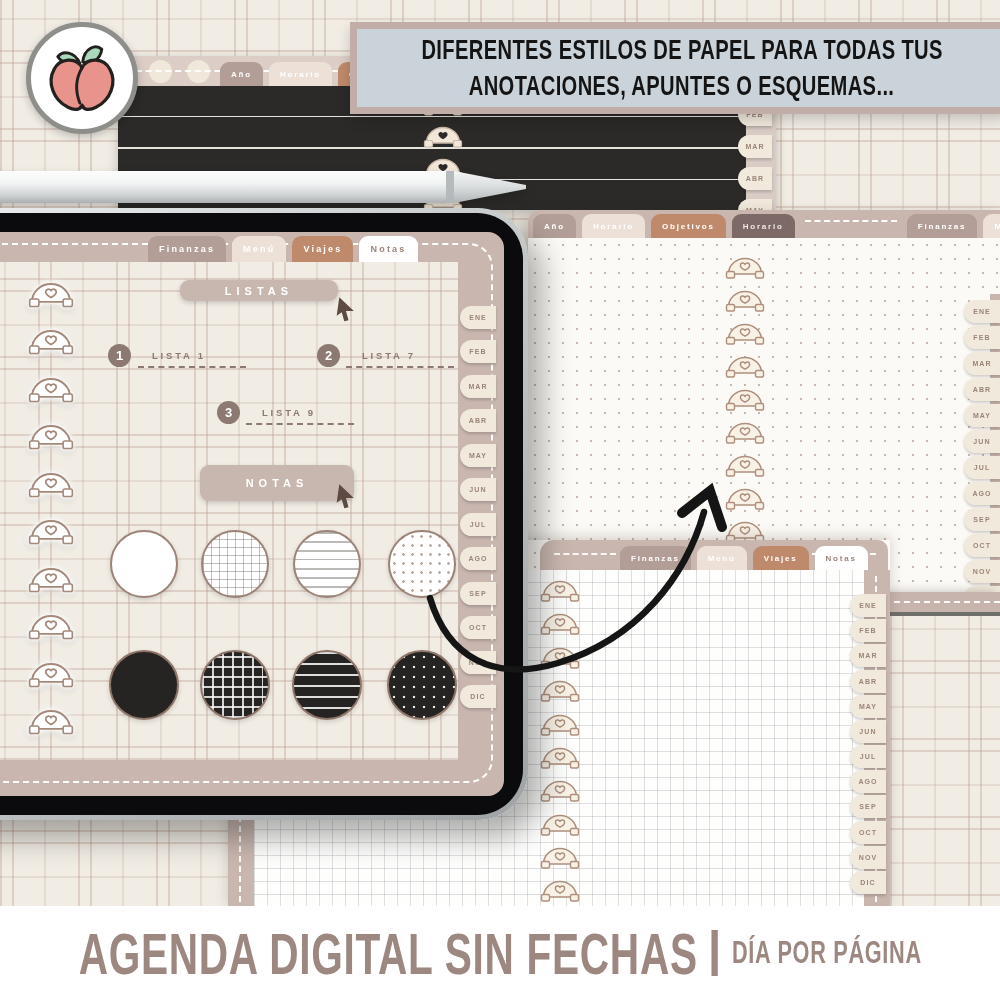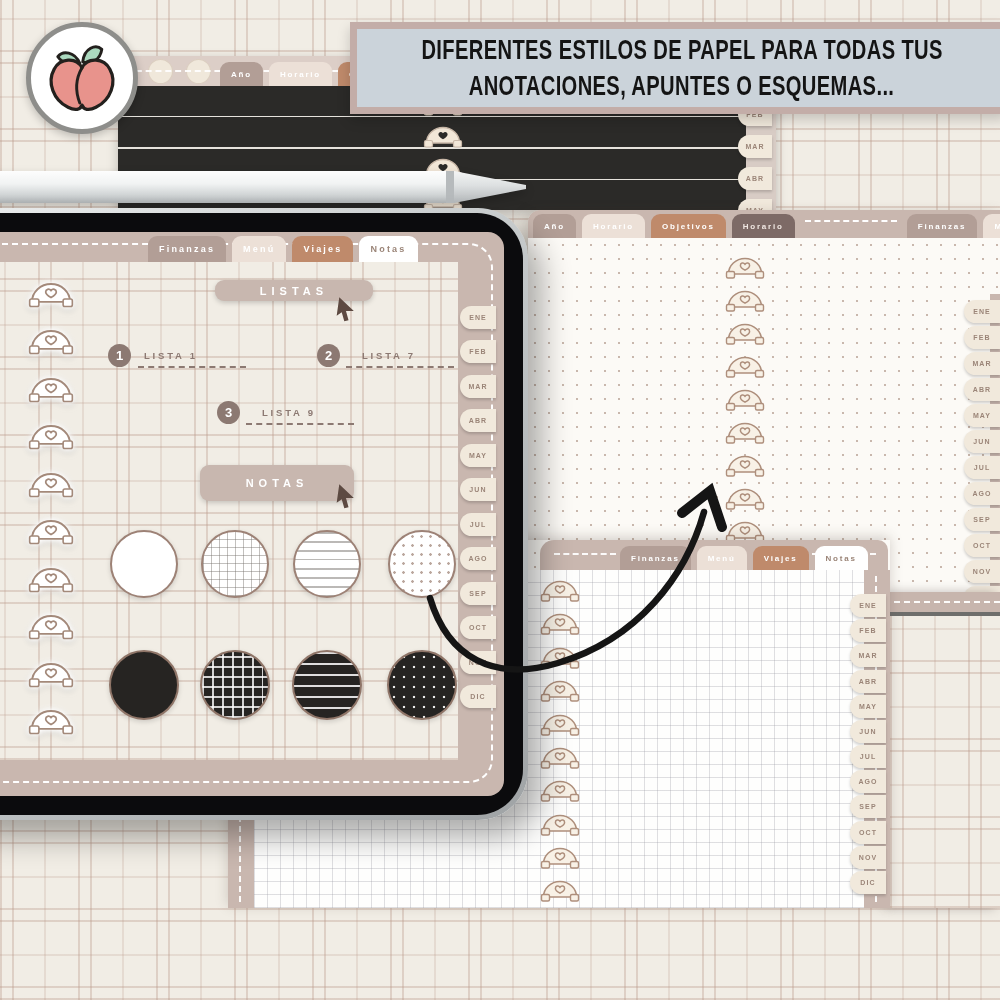--- a/index.html
+++ b/index.html
@@ -380,27 +380,27 @@
         <svg class="clip glow" style="left:64px;top:380px;width:54px;height:30px">
             <use href="#clip-w"></use>
           </svg>
         <svg class="clip glow" style="left:64px;top:428px;width:54px;height:30px">
             <use href="#clip-w"></use>
           </svg>
         <svg class="clip glow" style="left:64px;top:475px;width:54px;height:30px">
             <use href="#clip-w"></use>
           </svg>
 
-        <div class="pbtn" style="left:255px;top:48px;width:158px;height:21px">LISTAS</div>
+        <div class="pbtn" style="left:220px;top:48px;width:158px;height:21px">LISTAS</div>
         <svg class="cursor" style="left:372px;top:64px;transform:rotate(8deg)">
             <use href="#cursor-sym"></use>
           </svg>
 
         <div class="numc" style="left:148px;top:112px">1</div>
-        <div class="llabel" style="left:184px;top:118px">LISTA 1</div>
+        <div class="llabel" style="left:192px;top:118px">LISTA 1</div>
         <div class="ldash" style="left:178px;top:134px"></div>
 
         <div class="numc" style="left:357px;top:112px">2</div>
         <div class="llabel" style="left:402px;top:118px">LISTA 7</div>
         <div class="ldash" style="left:386px;top:134px"></div>
 
         <div class="numc" style="left:257px;top:169px">3</div>
         <div class="llabel" style="left:302px;top:175px">LISTA 9</div>
         <div class="ldash" style="left:286px;top:191px"></div>
 
@@ -451,14 +451,21 @@
 
   <div class="logo">
     <svg width="88" height="88" viewBox="0 0 120 120">
       <path d="M57 40 C50 24 34 22 27 31 C34 41 47 44 57 40 Z" fill="#ABD9BE" stroke="#23201D" stroke-width="4" stroke-linejoin="round"></path>
       <path d="M61 38 C63 19 79 13 87 21 C85 35 73 42 61 38 Z" fill="#ABD9BE" stroke="#23201D" stroke-width="4" stroke-linejoin="round"></path>
       <path d="M60 46 C52 31 30 33 22 48 C12 66 21 90 41 100 C51 105 58 103 60 97 C62 103 69 105 79 100 C99 90 108 66 98 48 C90 33 68 31 60 46 Z" fill="#E8938C" stroke="#23201D" stroke-width="4.5" stroke-linejoin="round"></path>
       <path d="M60 46 C52 60 50 76 57 94" fill="none" stroke="#23201D" stroke-width="4" stroke-linecap="round"></path>
     </svg>
   </div>
 
+  <div class="footer">
+    <div class="footer-line">
+      <span class="footer-title">AGENDA DIGITAL SIN FECHAS</span>
+      <span class="footer-bar"></span>
+      <span class="footer-sub">DÍA POR PÁGINA</span>
+    </div>
+  </div>
 
 </div>
 
 </body></html>

